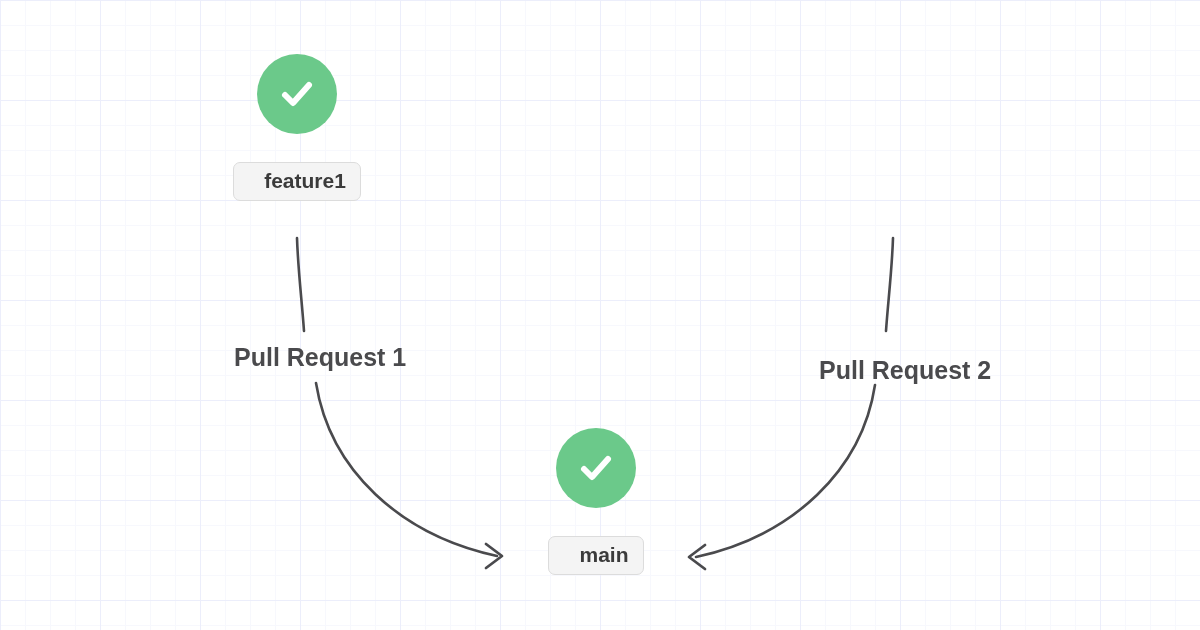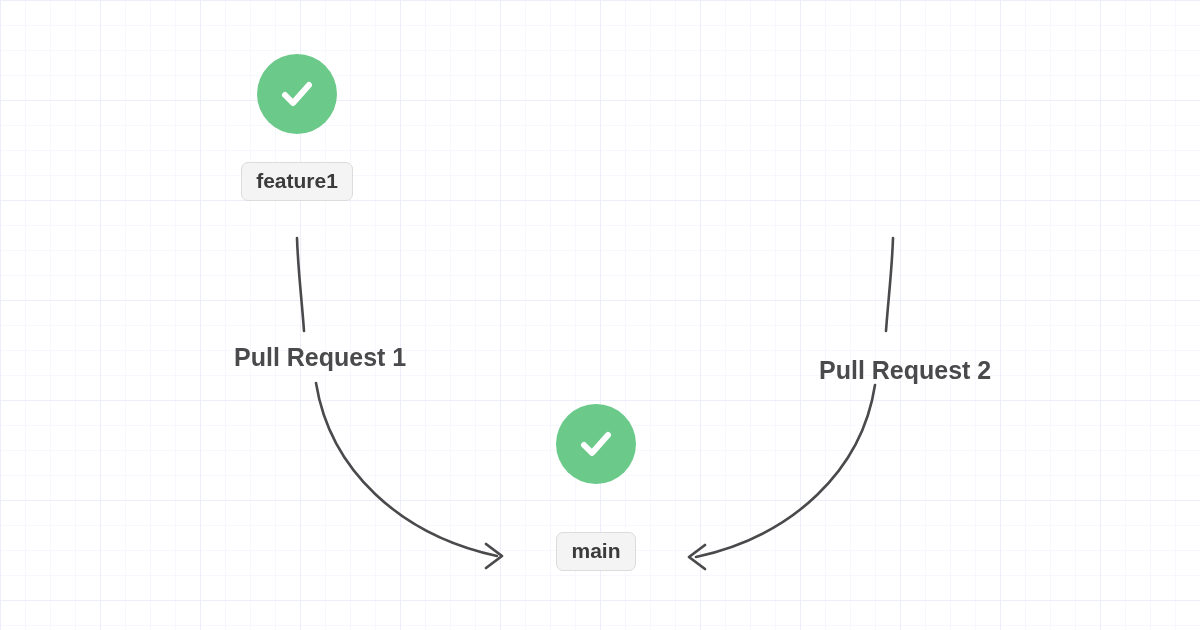--- a/index.html
+++ b/index.html
@@ -60,21 +60,21 @@
     justify-content: center;
   }
   .commit-dot svg {
     display: block;
   }
   .branch-chip {
     margin-top: 28px;
     background: #f4f4f4;
     border: 1px solid #dcdcdc;
     border-radius: 7px;
-    padding: 7px 14px 9px 14px;
+    padding: 7px 14px 9px 30px;
     font-size: 21px;
     font-weight: bold;
     color: #3b3b3b;
     line-height: 1;
     white-space: nowrap;
     box-sizing: border-box;
   }
   .pr-label {
     position: absolute;
     font-size: 25px;
@@ -106,21 +106,21 @@
   <div class="node" style="left:197px; top:54px; width:200px;">
     <div class="commit-dot">
       <svg width="48" height="48" viewBox="0 0 48 48">
         <path d="M 12,25 L 20,33 L 36,15" fill="none" stroke="#ffffff" stroke-width="6" stroke-linecap="round" stroke-linejoin="round"></path>
       </svg>
     </div>
     <div class="branch-chip">feature1</div>
   </div>
 
 
-  <div class="node" style="left:496px; top:404px; width:200px;gap:20px;">
+  <div class="node" style="left:496px; top:428px; width:200px;">
     <div class="commit-dot">
       <svg width="48" height="48" viewBox="0 0 48 48">
         <path d="M 12,25 L 20,33 L 36,15" fill="none" stroke="#ffffff" stroke-width="6" stroke-linecap="round" stroke-linejoin="round"></path>
       </svg>
     </div>
     <div class="branch-chip">main</div>
   </div>
 
   <div class="pr-label" style="left:222px; top:345px;">Pull Request 1</div>
 

